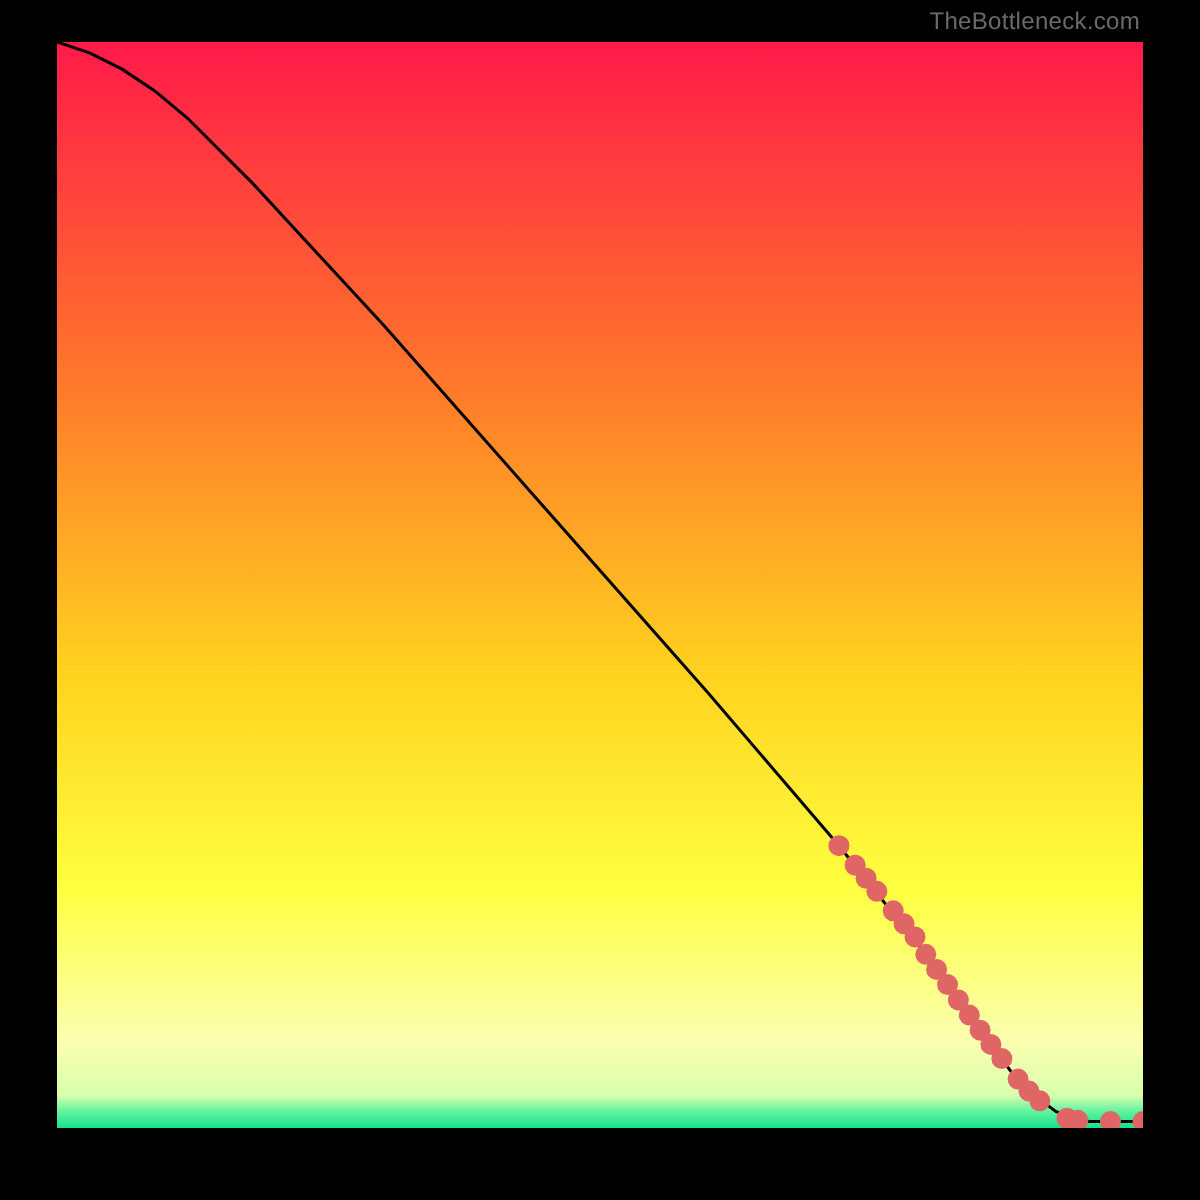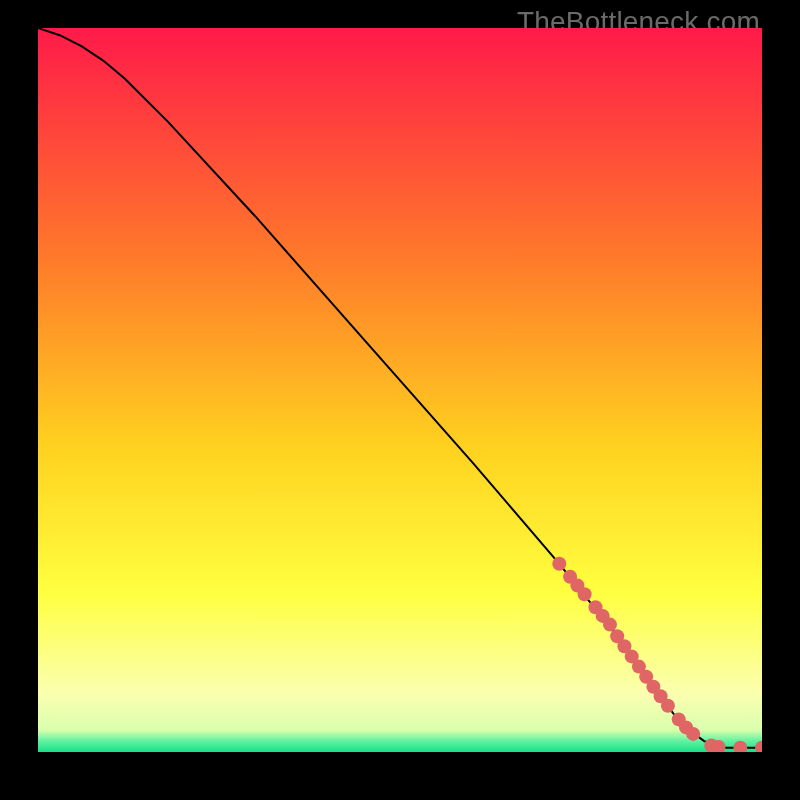--- a/index.html
+++ b/index.html
@@ -22,21 +22,21 @@
     left: 38px;
     top: 28px;
     width: 724px;
     height: 724px;
   }
   .attrib {
     position: absolute;
     top: 6px;
     right: 40px;
     color: #6a6a6a;
-    font-size: 28px;
+    font-size: 16px;
     font-weight: 400;
     letter-spacing: 0.2px;
     user-select: none;
   }
 </style>
 </head>
 <body>
 
 <div class="frame">
   <div class="attrib">TheBottleneck.com</div>

